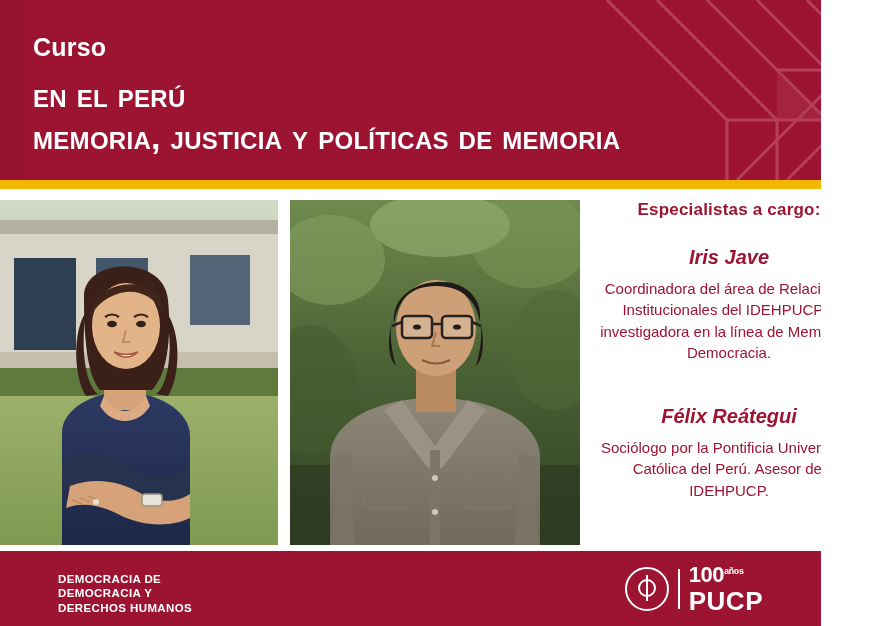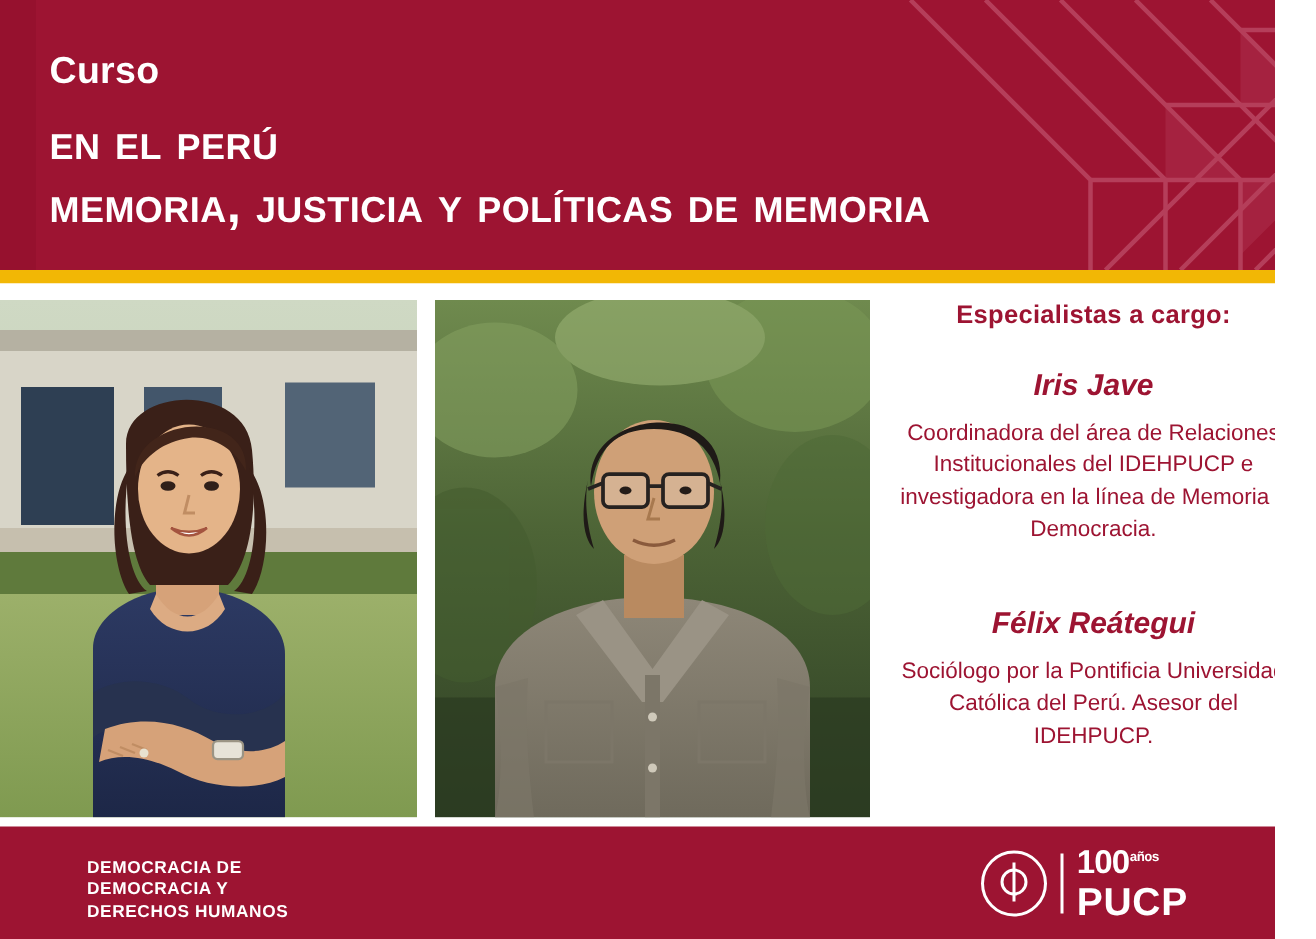--- a/index.html
+++ b/index.html
@@ -9,21 +9,20 @@
   }
   body {
     font-family: "Liberation Sans", sans-serif;
   }
   .poster {
     position: relative;
     width: 821px;
     height: 626px;
     overflow: hidden;
     background: #ffffff;
-    padding-left: 29px;
   }
 
   
   .header {
     position: absolute;
     left: 0; top: 0;
     width: 877px;
     height: 180px;
     background: #9d1432;
     overflow: hidden;

